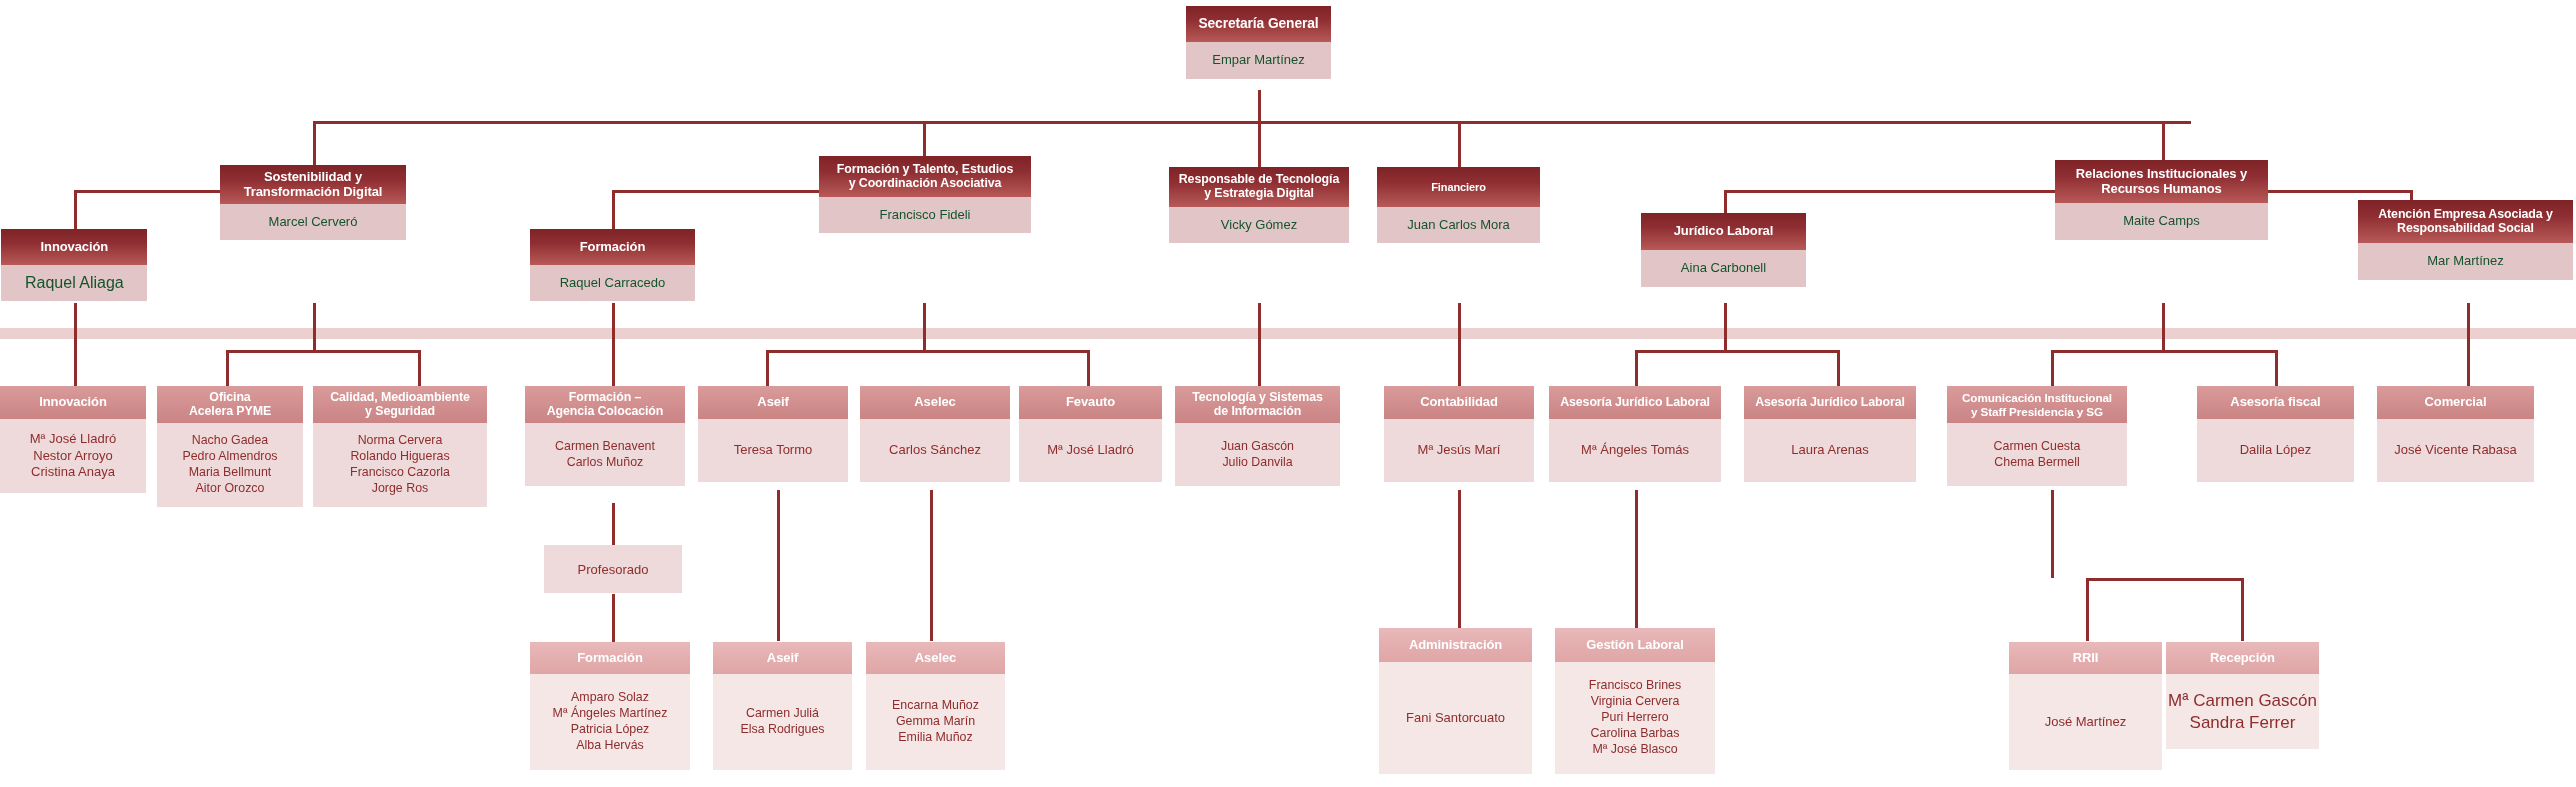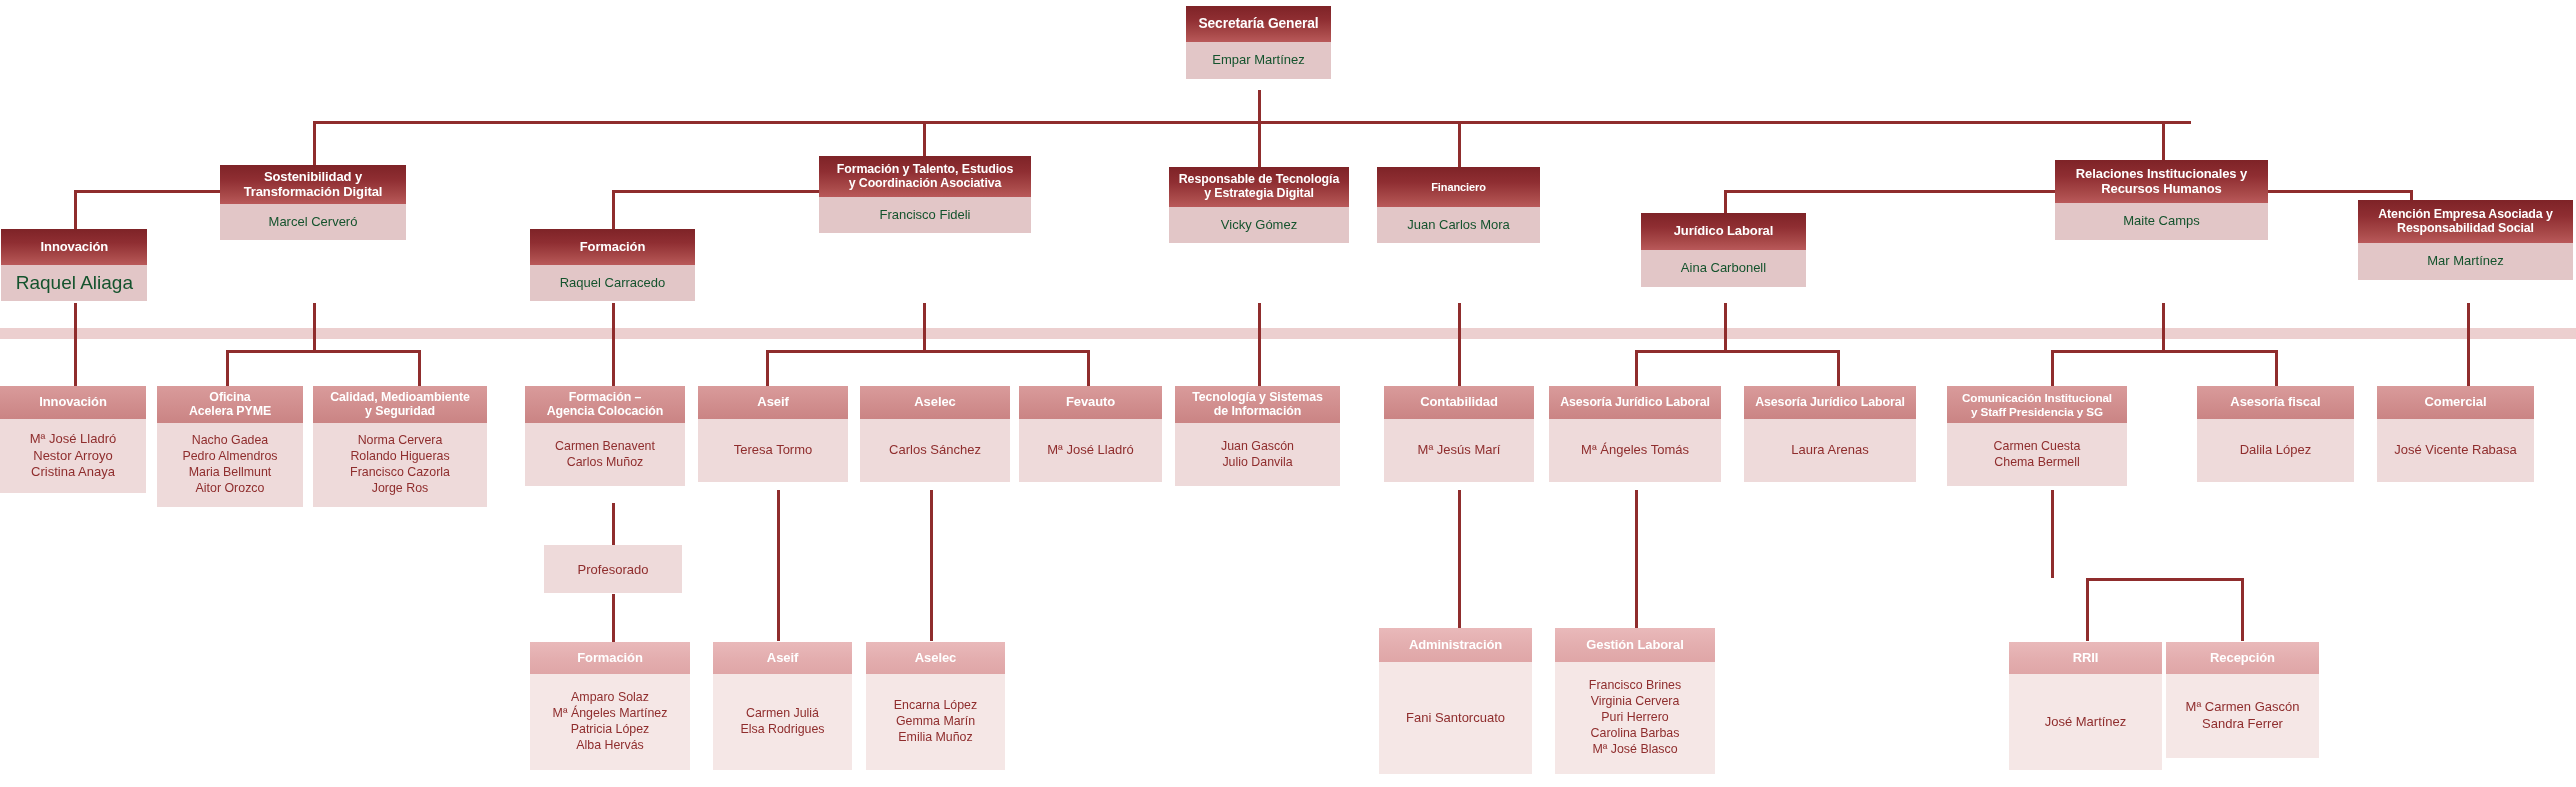--- a/index.html
+++ b/index.html
@@ -136,21 +136,21 @@
       <span>Sostenibilidad y</span>
       <span>Transformación Digital</span>
     </div>
     <div class="bdy" style="height:36px;font-size:13px;">
       <span class="pn">Marcel Cerveró</span>
     </div>
   </div>
 
   <div class="node lvl2" style="left:1.4px;top:229px;width:146px;">
     <div class="hdr" style="height:36px;font-size:13px;">Innovación</div>
-    <div class="bdy" style="height:36px;font-size:19px;">
+    <div class="bdy" style="height:36px;font-size:16px;">
       <span class="pn">Raquel Aliaga</span>
     </div>
   </div>
 
   <div class="node lvl2" style="left:530px;top:229px;width:165px;">
     <div class="hdr" style="height:36px;font-size:13px;">Formación</div>
     <div class="bdy" style="height:36px;font-size:13px;">
       <span class="pn">Raquel Carracedo</span>
     </div>
   </div>
@@ -351,21 +351,21 @@
     <div class="hdr" style="height:32px;font-size:13px;">Aseif</div>
     <div class="bdy" style="height:96px;font-size:12.4px;">
       <span class="pn">Carmen Juliá</span>
       <span class="pn">Elsa Rodrigues</span>
     </div>
   </div>
 
   <div class="node lvl4" style="left:866px;top:642px;width:139px;">
     <div class="hdr" style="height:32px;font-size:13px;">Aselec</div>
     <div class="bdy" style="height:96px;font-size:12.4px;">
-      <span class="pn">Encarna López</span>
+      <span class="pn">Encarna Muñoz</span>
       <span class="pn">Gemma Marín</span>
       <span class="pn">Emilia Muñoz</span>
     </div>
   </div>
 
   <div class="node lvl4" style="left:1379px;top:628px;width:153px;">
     <div class="hdr" style="height:34px;font-size:13px;">Administración</div>
     <div class="bdy" style="height:112px;font-size:13px;">
       <span class="pn">Fani Santorcuato</span>
     </div>
@@ -384,20 +384,20 @@
 
   <div class="node lvl4" style="left:2009px;top:642px;width:153px;">
     <div class="hdr" style="height:32px;font-size:13px;">RRII</div>
     <div class="bdy" style="height:96px;font-size:13px;">
       <span class="pn">José Martínez</span>
     </div>
   </div>
 
   <div class="node lvl4" style="left:2166px;top:642px;width:153px;">
     <div class="hdr" style="height:32px;font-size:13px;">Recepción</div>
-    <div class="bdy" style="height:84px;font-size:13px;">
+    <div class="bdy" style="height:75px;font-size:17px;">
       <span class="pn">Mª Carmen Gascón</span>
       <span class="pn">Sandra Ferrer</span>
     </div>
   </div>
 
 </div>
 
 
 </body></html>

